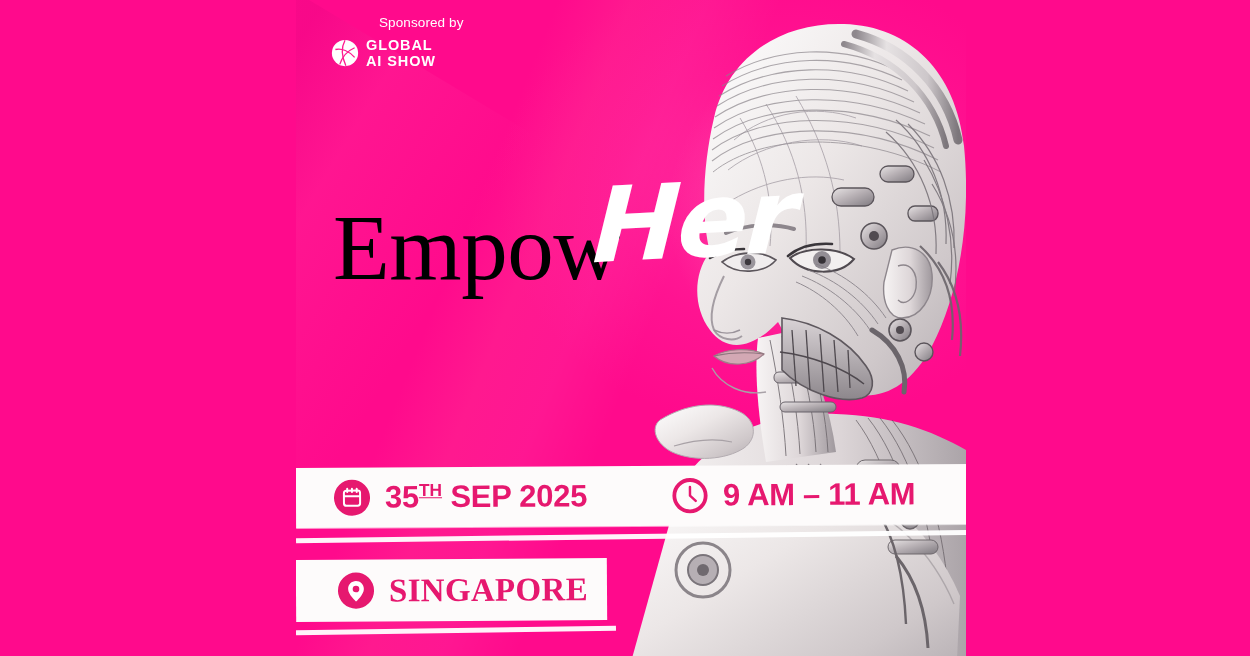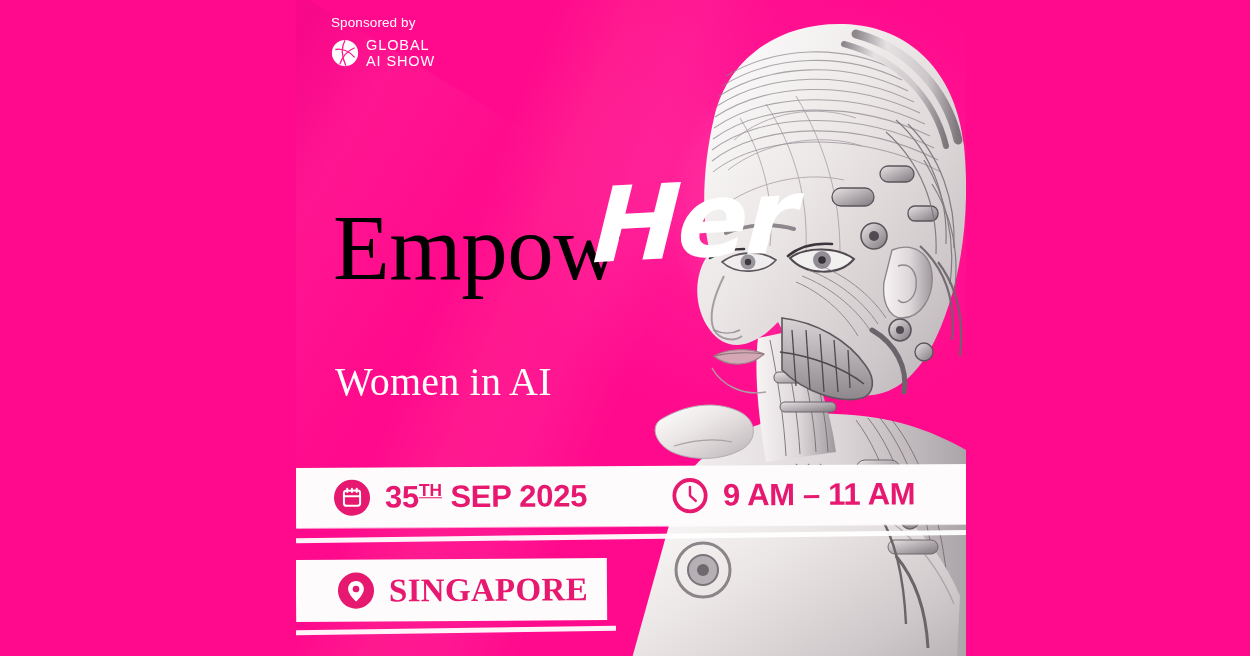--- a/index.html
+++ b/index.html
@@ -92,36 +92,37 @@
     top: 16px;
     z-index: 6;
   }
   .sponsor-label {
     color: #ffffff;
     font-size: 13.5px;
     font-weight: 400;
     letter-spacing: 0.1px;
     line-height: 1.1;
     margin-bottom: 7px;
+    margin-left: 48px;
   }
   .sponsor-logo {
     display: flex;
     align-items: center;
     gap: 7px;
   }
   .globe-icon { width: 28px; height: 28px; flex: 0 0 28px; }
   .sponsor-name {
     display: flex;
     flex-direction: column;
     line-height: 1.0;
   }
   .sponsor-name span {
     color: #ffffff;
     font-size: 14.5px;
-    font-weight: 400;
+    font-weight: 700;
     letter-spacing: 0.9px;
   }
   .sponsor-name span + span { margin-top: 2px; }
 
   
   .headline {
     position: absolute;
     left: 333px;
     top: 182px;
     z-index: 6;
@@ -486,21 +487,20 @@
       </span>
     </div>
   </div>
 
   <div class="headline">
     <div>
       <span class="empow">Empow</span><span class="her-script">Her</span>
     </div>
   </div>
 
-  <div class="subtitle">Women in AI</div>
 
   <div class="bar-date">
     <div class="bar-item date-item">
       <span class="badge">
         <svg viewBox="0 0 40 40" width="38" height="38">
           <circle cx="20" cy="20" r="19" fill="#e6186f"></circle>
           <rect x="11.5" y="12.5" width="17" height="16" rx="2.6" fill="none" stroke="#ffffff" stroke-width="2.1"></rect>
           <path d="M11.5 18.5 H28.5" stroke="#ffffff" stroke-width="2.1"></path>
           <path d="M15 10.5 V14" stroke="#ffffff" stroke-width="2.1" stroke-linecap="round"></path>
           <path d="M20 10.5 V14" stroke="#ffffff" stroke-width="2.1" stroke-linecap="round"></path>

